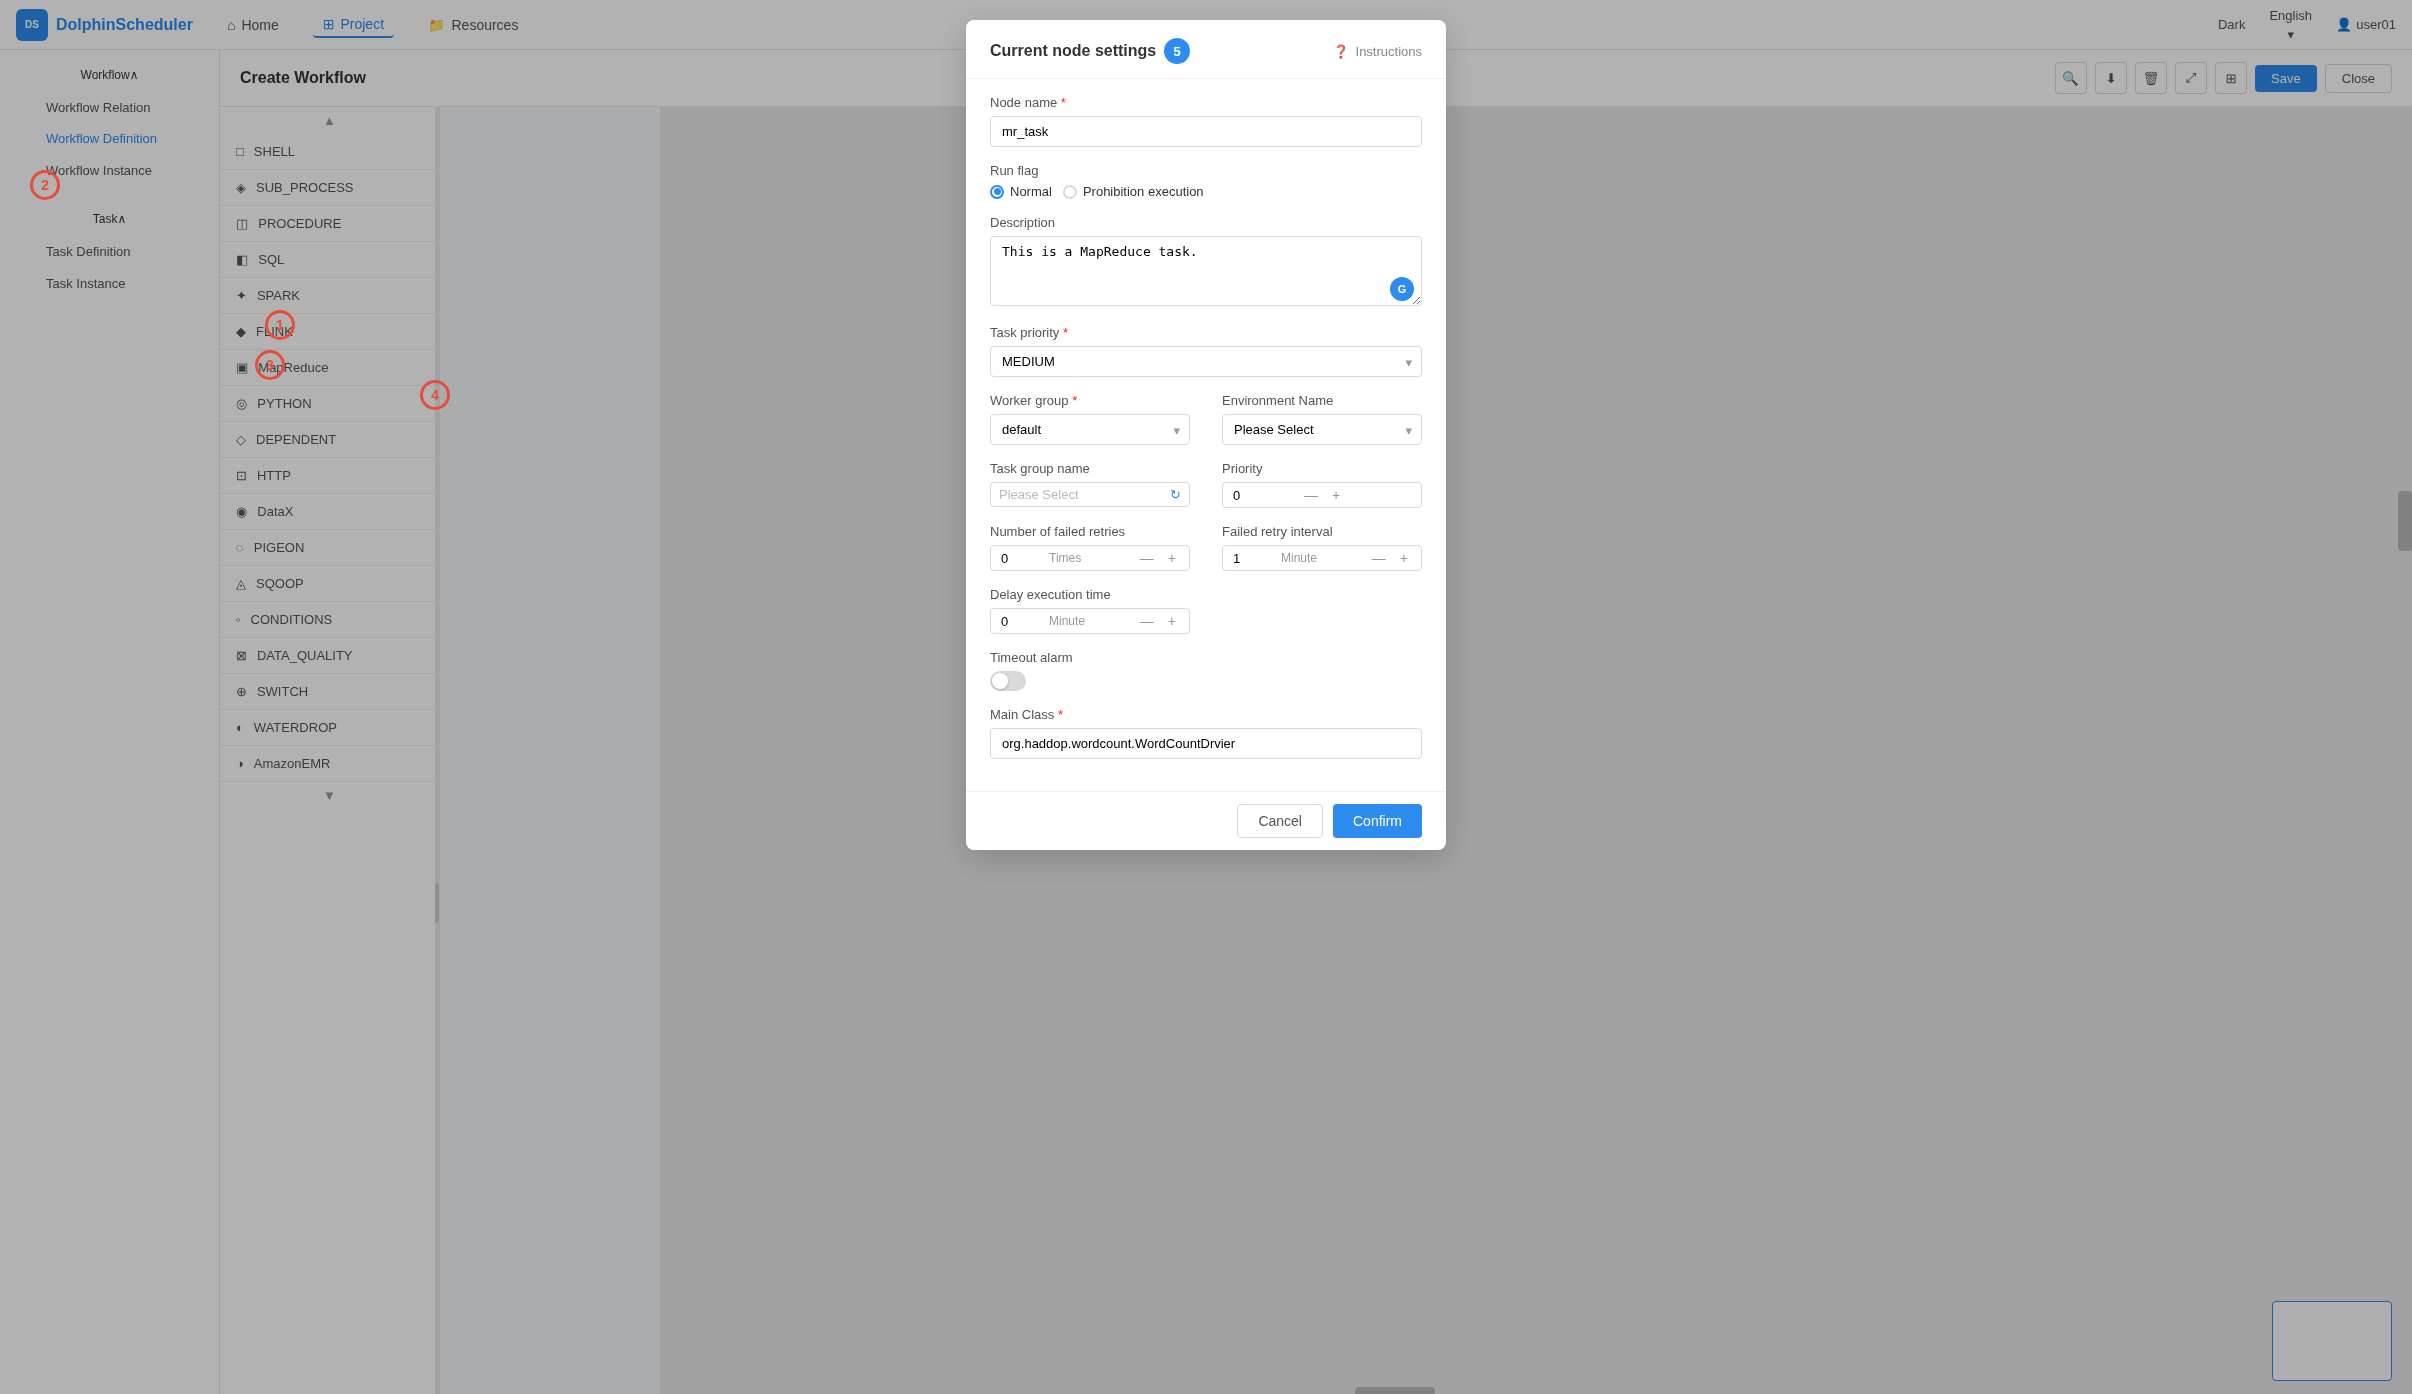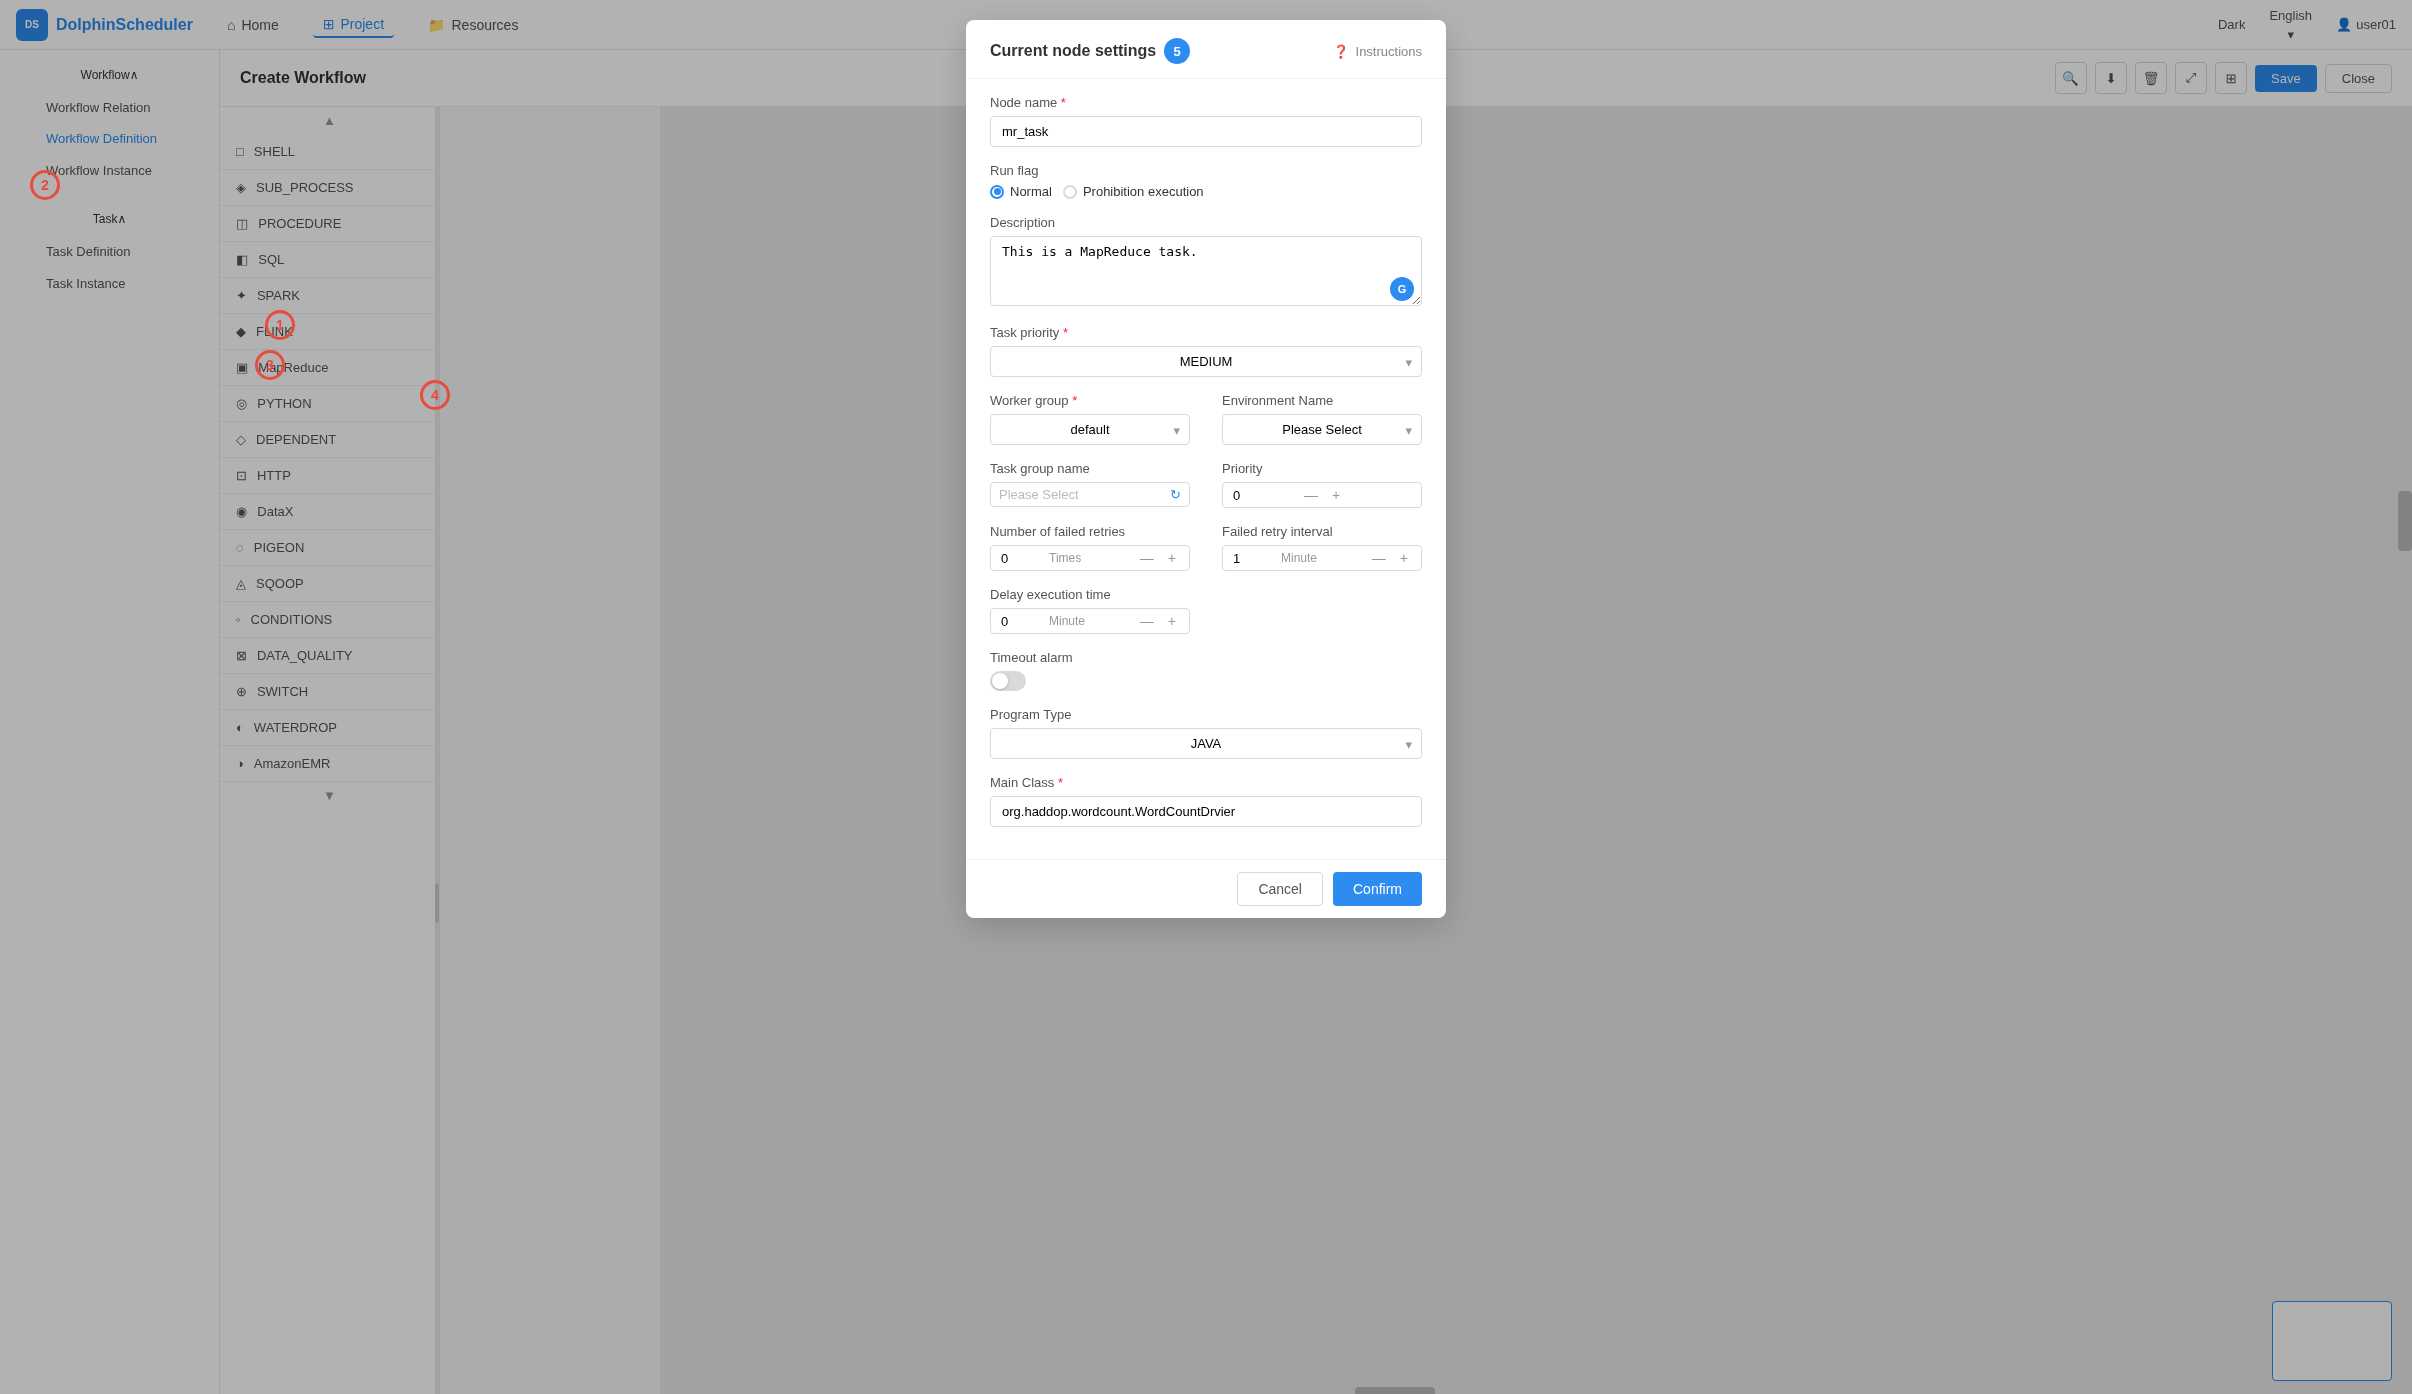--- a/index.html
+++ b/index.html
@@ -51,21 +51,21 @@
     .modal-instructions { display: flex; align-items: center; gap: 6px; color: #888; font-size: 13px; cursor: pointer; }
     .modal-body { flex: 1; overflow-y: auto; padding: 16px 24px; }
     .modal-footer { padding: 12px 24px; border-top: 1px solid #f0f0f0; display: flex; justify-content: flex-end; gap: 10px; }
 
     
     .form-group { margin-bottom: 16px; }
     .form-label { font-size: 13px; color: #555; margin-bottom: 6px; display: block; }
     .required::after { content: ' *'; color: #f5222d; }
     .form-input { width: 100%; border: 1px solid #d9d9d9; border-radius: 4px; padding: 7px 11px; font-size: 13px; outline: none; }
     .form-textarea { width: 100%; border: 1px solid #d9d9d9; border-radius: 4px; padding: 7px 11px; font-size: 13px; resize: vertical; min-height: 70px; outline: none; }
-    .form-select { width: 100%; border: 1px solid #d9d9d9; border-radius: 4px; padding: 7px 11px; font-size: 13px; outline: none; background: #fff; appearance: none; cursor: pointer; text-align: center; }
+    .form-select { width: 100%; border: 1px solid #d9d9d9; border-radius: 4px; padding: 7px 11px; font-size: 13px; outline: none; background: #fff; appearance: none; cursor: pointer; }
     .select-wrapper { position: relative; }
     .select-wrapper::after { content: '▾'; position: absolute; right: 10px; top: 50%; transform: translateY(-50%); pointer-events: none; color: #999; }
 
     
     .radio-group { display: flex; align-items: center; gap: 11px; }
     .radio-item { display: flex; align-items: center; gap: 6px; cursor: pointer; }
     .radio-circle { width: 14px; height: 14px; border-radius: 50%; border: 2px solid #2d8cf0; display: flex; align-items: center; justify-content: center; }
     .radio-circle.checked::after { content: ''; width: 7px; height: 7px; border-radius: 50%; background: #2d8cf0; display: block; }
     .radio-circle.unchecked { border-color: #d9d9d9; }
 
@@ -411,30 +411,20 @@
           <button class="num-btn">—</button>
           <button class="num-btn">+</button>
         </div>
       </div>
 
       <div class="form-group">
         <label class="form-label">Timeout alarm</label>
         <div class="toggle"></div>
       </div>
 
-      <div class="form-group">
-        <label class="form-label">Program Type</label>
-        <div class="select-wrapper">
-          <select class="form-select">
-            <option selected="">JAVA</option>
-            <option>SCALA</option>
-            <option>PYTHON</option>
-          </select>
-        </div>
-      </div>
 
       <div class="form-group">
         <label class="form-label required">Main Class</label>
         <input class="form-input" value="org.haddop.wordcount.WordCountDrvier" style="">
       </div>
     </div>
 
     <div class="modal-footer">
       <button class="cancel-btn">Cancel</button>
       <button class="confirm-btn">Confirm</button>

